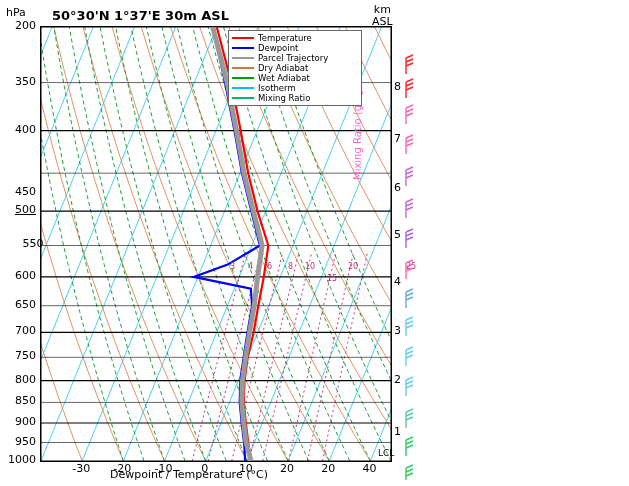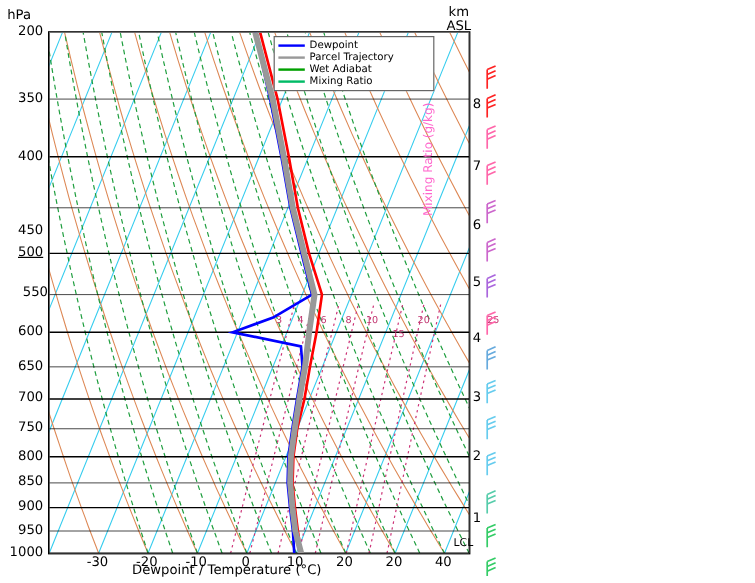--- a/index.html
+++ b/index.html
@@ -23,20 +23,21 @@
   .mixaxis{position:absolute;left:352px;top:180px;font-size:10px;color:#ff66cc;transform:rotate(-90deg);transform-origin:left top;white-space:nowrap;}
   .lcl{font-size:9px;color:#000;}
   
   #rightcol{left:420px;top:0;width:209px;height:486px;}
 </style>
 </head>
 <body>
 
 <div class="abs" id="skewt">
   <div class="abs hpa-label">hPa</div>
+  <div class="abs title-left">50°30'N 1°37'E 30m ASL</div>
   <div class="abs km-label">
     <div>km</div>
     <div>ASL</div>
   </div>
 
   <div class="abs" id="plot">
     <svg width="350" height="434" id="gridsvg">
         <line x1="-329.4117647058824" y1="434" x2="-153.64176470588237" y2="0" stroke="#33ccee" stroke-width="0.9"></line>
         <line x1="-288.2352941176471" y1="434" x2="-112.46529411764706" y2="0" stroke="#33ccee" stroke-width="0.9"></line>
         <line x1="-247.05882352941177" y1="434" x2="-71.28882352941176" y2="0" stroke="#33ccee" stroke-width="0.9"></line>
@@ -130,21 +131,21 @@
         <path d="M210.0 434.0L205.1 415.5L202.7 396.0L200.8 375.4L201.4 353.6L204.6 330.3L208.5 305.4L213.2 278.7L216.6 249.9L221.1 218.5L212.4 184.1L203.0 146.2L195.5 103.7L186.2 55.6L171.7 0.0" fill="none" stroke="#999999" stroke-width="5"></path>
       </svg>
   </div>
 
   <div id="ylabels">
       <div class="abs ylab" style="left: 2px; top: 19px;">200</div>
       <div class="abs ylab" style="left: 2px; top: 74.5672px;">350</div>
       <div class="abs ylab" style="left: 2px; top: 122.702px;">400</div>
       <div class="abs ylab" style="left: 2px; top: 165.159px; margin-top: 20px;">450</div>
       <div class="abs ylab" style="left: 2px; top: 203.139px; text-decoration: underline;">500</div>
-      <div class="abs ylab" style="left: 6px; top: 237.496px;">550</div>
+      <div class="abs ylab" style="left: 16px; top: 237.496px; text-align: center;">550</div>
       <div class="abs ylab" style="left: 2px; top: 268.861px;">600</div>
       <div class="abs ylab" style="left: 2px; top: 297.714px;">650</div>
       <div class="abs ylab" style="left: 2px; top: 324.428px;">700</div>
       <div class="abs ylab" style="left: 2px; top: 349.298px;">750</div>
       <div class="abs ylab" style="left: 2px; top: 372.563px;">800</div>
       <div class="abs ylab" style="left: 2px; top: 394.416px;">850</div>
       <div class="abs ylab" style="left: 2px; top: 415.02px;">900</div>
       <div class="abs ylab" style="left: 2px; top: 434.51px;">950</div>
       <div class="abs ylab" style="left: 2px; top: 453px;">1000</div>
     </div>
@@ -169,30 +170,42 @@
       <div class="abs xlab" style="left: 270.059px; top: 462px;">20</div>
       <div class="abs xlab" style="left: 311.235px; top: 462px;">20</div>
       <div class="abs xlab" style="left: 352.412px; top: 462px;">40</div>
     </div>
 
   <div class="abs axistitle" style="left:110px;top:468px;">Dewpoint / Temperature (°C)</div>
   <div class="mixaxis">Mixing Ratio (g/kg)</div>
 
   <div class="abs" id="legend">
       <div class="row">
+        <span class="sw" style="border-top-color: rgb(255, 0, 0);"></span>
+        <span>Temperature</span>
+      </div>
+      <div class="row">
         <span class="sw" style="border-top-color: rgb(0, 0, 255);"></span>
         <span>Dewpoint</span>
       </div>
       <div class="row">
         <span class="sw" style="border-top-color: rgb(153, 153, 153);"></span>
         <span>Parcel Trajectory</span>
       </div>
       <div class="row">
+        <span class="sw" style="border-top-color: rgb(204, 119, 68);"></span>
+        <span>Dry Adiabat</span>
+      </div>
+      <div class="row">
         <span class="sw" style="border-top-color: rgb(0, 160, 0);"></span>
         <span>Wet Adiabat</span>
+      </div>
+      <div class="row">
+        <span class="sw" style="border-top-color: rgb(0, 191, 255);"></span>
+        <span>Isotherm</span>
       </div>
       <div class="row">
         <span class="sw" style="border-top-color: rgb(0, 187, 102);"></span>
         <span>Mixing Ratio</span>
       </div>
     </div>
   <div id="mixlabels">
       <div class="abs mixlabel" style="left: 230px; top: 262px;">3</div>
       <div class="abs mixlabel" style="left: 248px; top: 262px;">4</div>
       <div class="abs mixlabel" style="left: 267px; top: 262px;">6</div>

